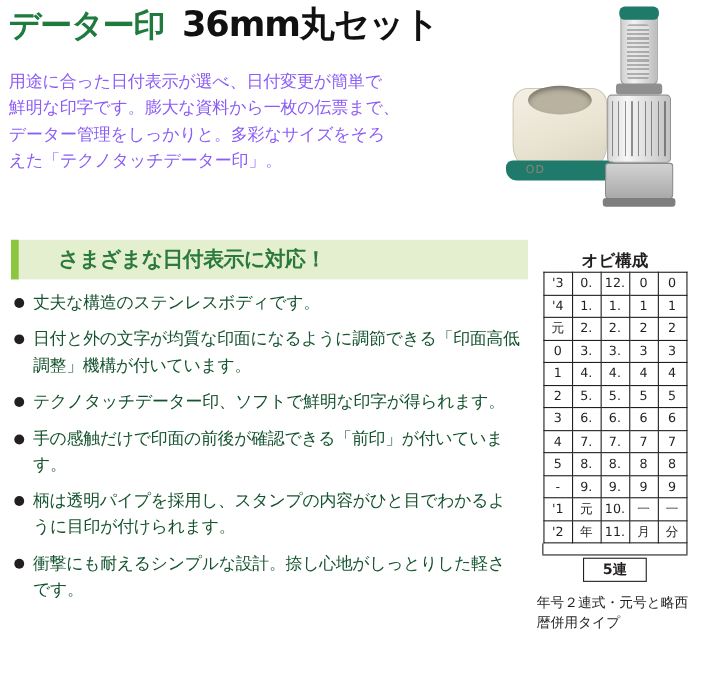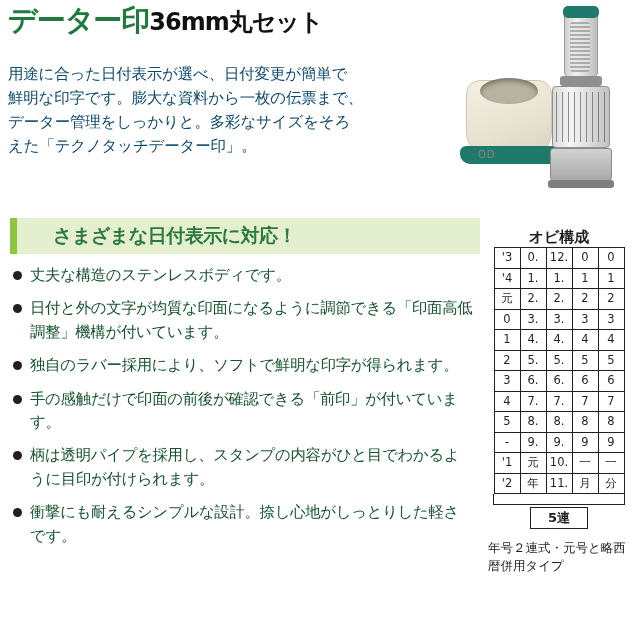--- a/index.html
+++ b/index.html
@@ -29,35 +29,36 @@
   }
   .title-main {
     font-size: 29px;
     font-weight: bold;
     color: #1f7a3d;
     letter-spacing: -1px;
     line-height: 1;
     font-family: "DejaVu Sans", sans-serif;
   }
   .title-sub {
-    font-size: 24px;
+    font-size: 32px;
     font-weight: bold;
     color: #111111;
+    margin-left: 16px;
     line-height: 1;
     letter-spacing: -1px;
     font-family: "DejaVu Sans", sans-serif;
     text-align: center;
   }
   .lead {
     position: absolute;
     left: 8px; top: 62px;
     width: 458px;
     font-size: 15.5px;
     line-height: 1.55;
-    color: #0c4a6e;
+    color: #8b5cf6;
     font-family: "DejaVu Sans", sans-serif;
     letter-spacing: -0.2px;
   }
   .lead div { white-space: nowrap; }
 
   
   .stamp-art {
     position: absolute;
     right: 4px; top: 8px;
     width: 172px; height: 190px;
@@ -303,21 +304,21 @@
   </div>
 </div>
 
 <div class="banner">
   <span class="banner-text">さまざまな日付表示に対応！</span>
 </div>
 
 <div class="bullets">
   <div class="bullet">丈夫な構造のステンレスボディです。</div>
   <div class="bullet">日付と外の文字が均質な印面になるように調節できる「印面高低調整」機構が付いています。</div>
-  <div class="bullet">独自のラバー採用により、ソフトで鮮明な印字が得られます。</div>
+  <div class="bullet">テクノタッチデーター印、ソフトで鮮明な印字が得られます。</div>
   <div class="bullet">手の感触だけで印面の前後が確認できる「前印」が付いています。</div>
   <div class="bullet">柄は透明パイプを採用し、スタンプの内容がひと目でわかるように目印が付けられます。</div>
   <div class="bullet">衝撃にも耐えるシンプルな設計。捺し心地がしっとりした軽さです。</div>
 </div>
 
 <div class="obi-wrap">
   <div class="obi-title">オビ構成</div>
 
   <table class="obi">
     <tbody id="obi-body">

